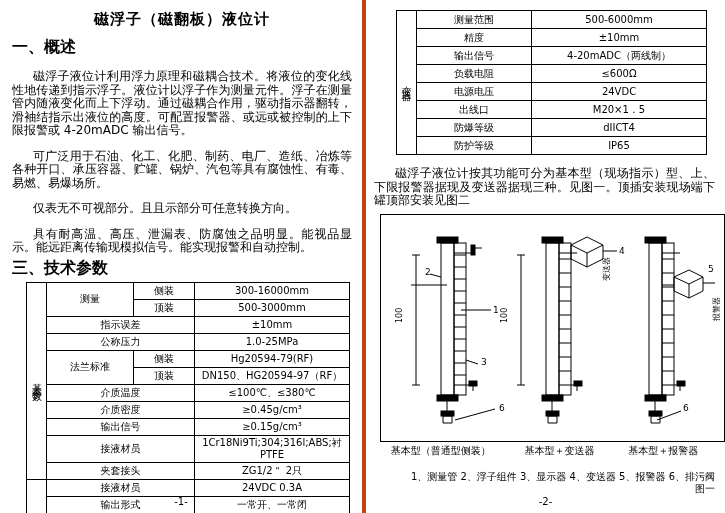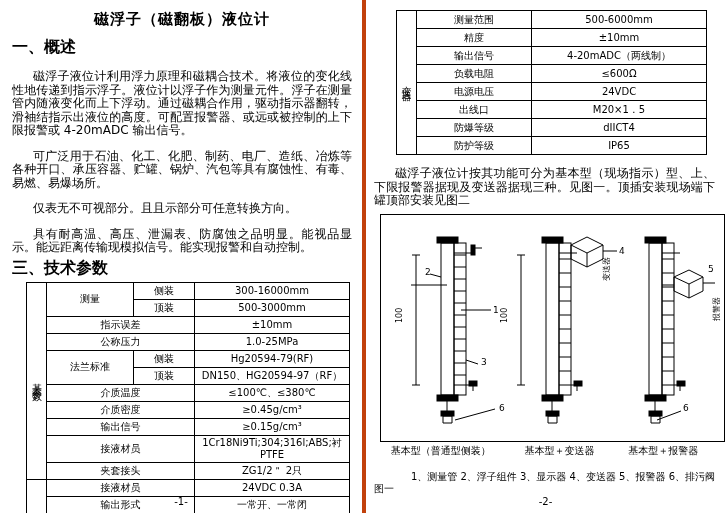--- a/index.html
+++ b/index.html
@@ -95,21 +95,21 @@
     box-sizing:border-box;
     background:#fff;
   }
   .figsvg{display:block;}
   .figcap{
     font-size:10px;
     text-align:right;
     line-height:13px;
     margin-top:12px;
   }
-  .fignum{font-size:10px;text-align:left;margin-top:-1px;}
+  .fignum{font-size:10px;text-align:right;margin-top:-1px;}
   .pagenum{
     position:absolute;
     bottom:6px;
     width:100%;
     text-align:center;
     font-size:10px;
   }
   .left .pagenum{left:0;}
   .right .pagenum{left:0;}
   .captionline{

